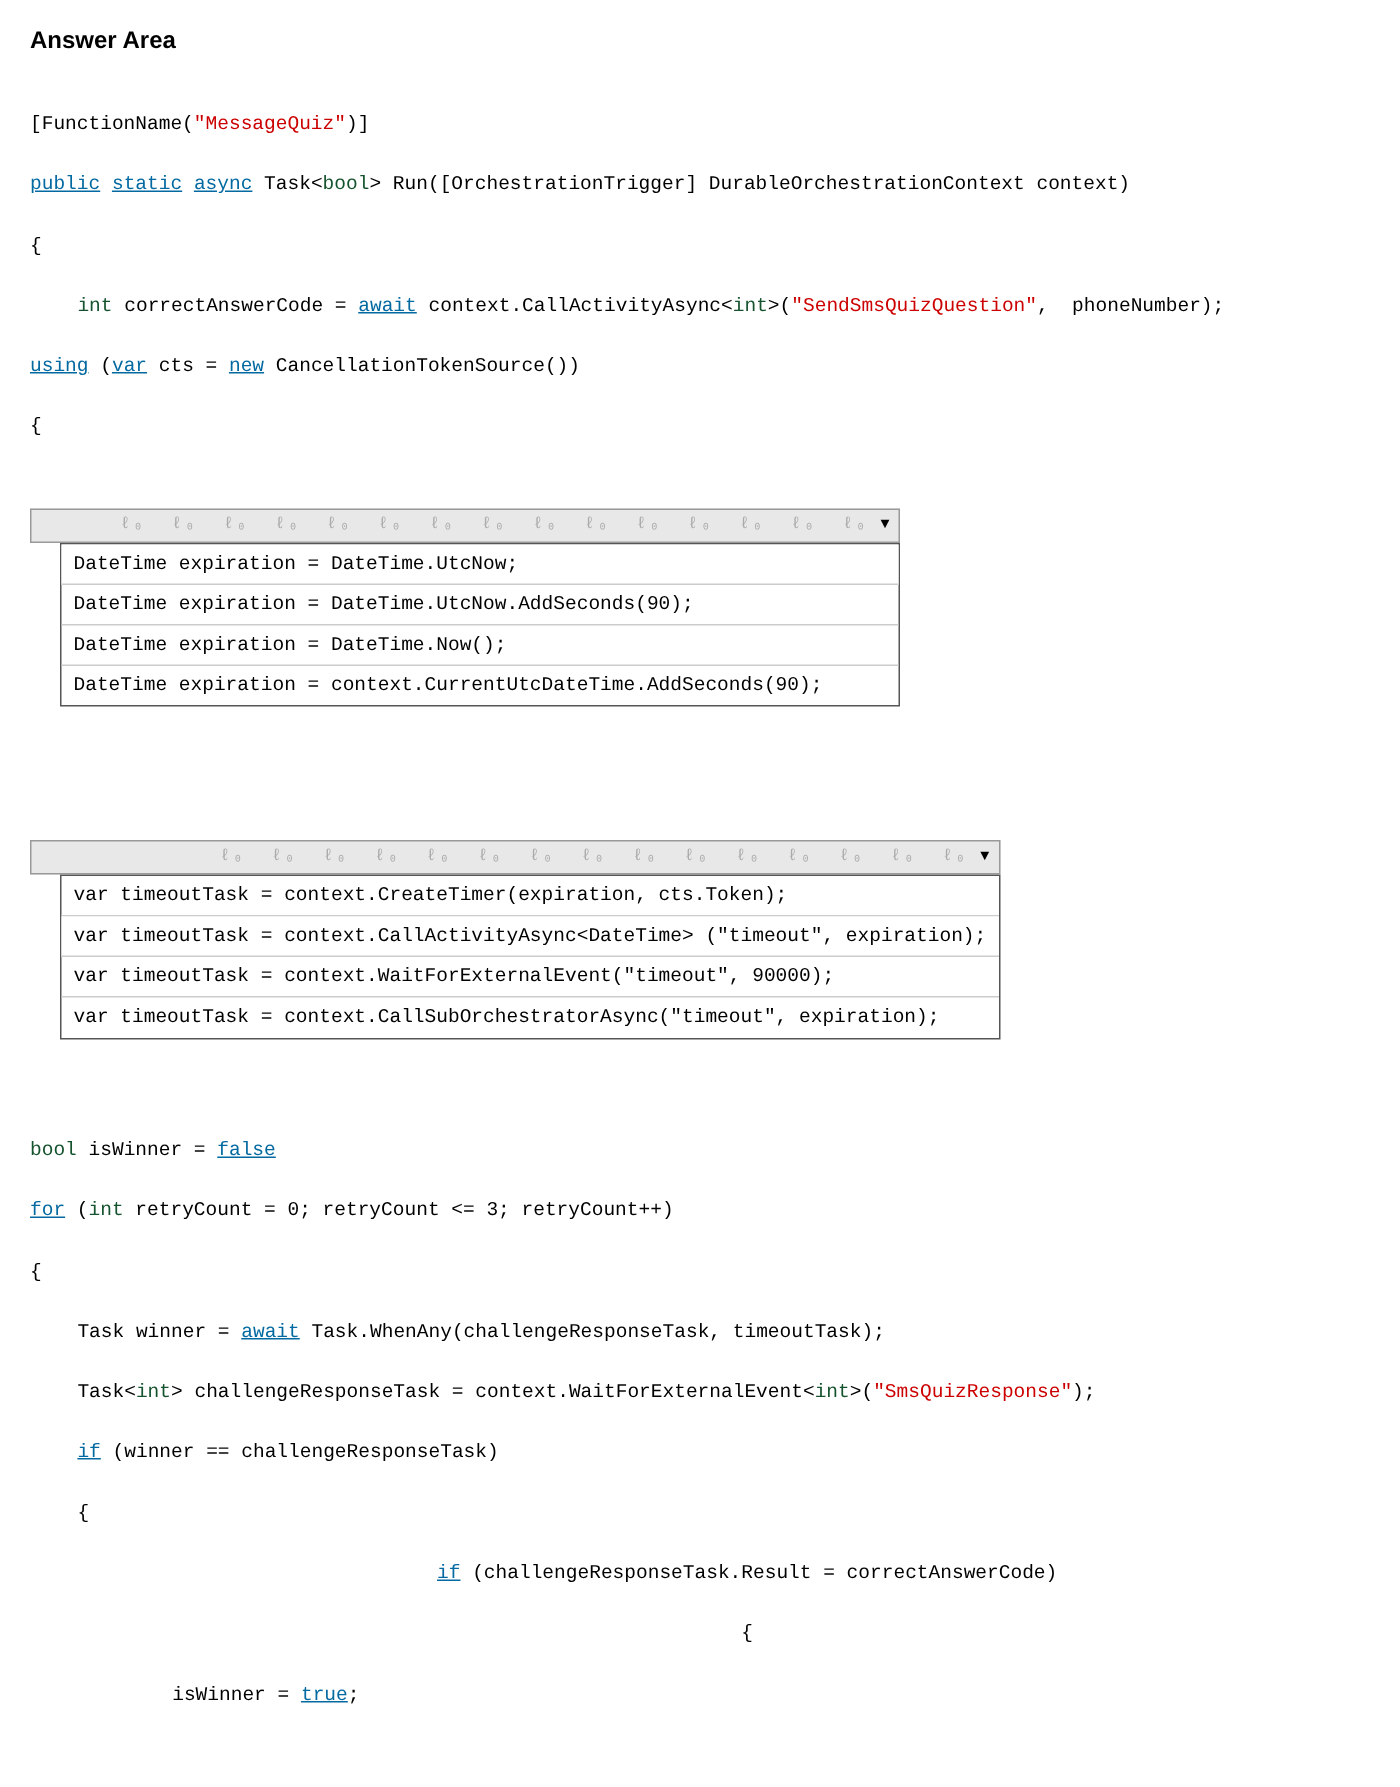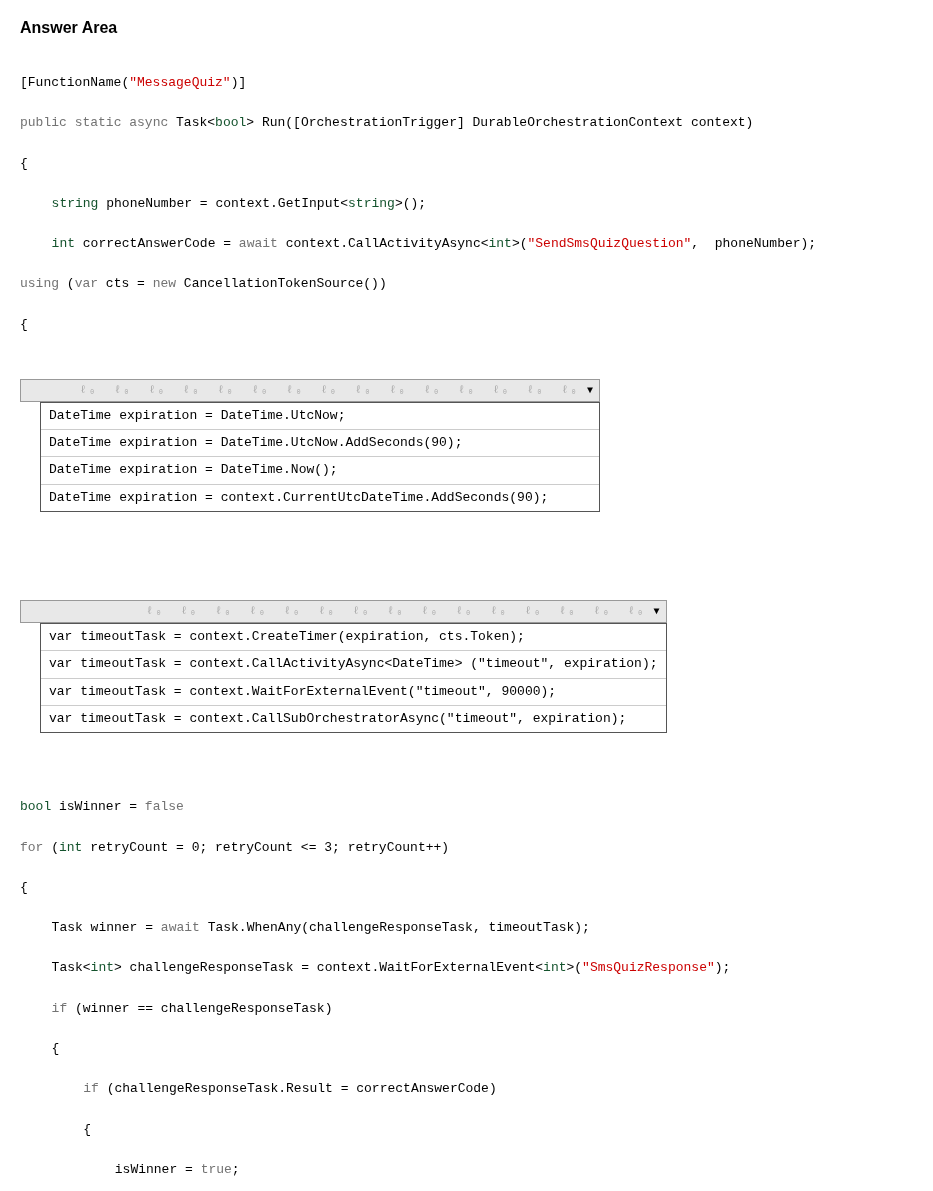--- a/index.html
+++ b/index.html
@@ -16,21 +16,21 @@
       font-size: 16px;
       font-weight: bold;
       margin-bottom: 12px;
     }
     .code-block {
       white-space: pre;
       font-family: 'Courier New', Courier, monospace;
       font-size: 13px;
       line-height: 1.55;
     }
-    .kw-blue { color: #737373; }
+    .kw-blue { color: #0369a1; text-decoration: underline; }
     .kw-cyan { color: #14532d; }
     .str-red { color: #cc0000; }
 
     
     .dropdown-container {
       margin: 4px 0 4px 0;
       position: relative;
       display: inline-block;
       min-width: 560px;
     }
@@ -68,38 +68,37 @@
       cursor: pointer;
     }
     .dropdown-option:last-child {
       border-bottom: none;
     }
     .dropdown-option.selected {
       background: #fff;
     }
 
     .indent1 { margin-left: 16px; }
-    .indent2 { margin-left: 32px; }
+    .indent2 { margin-left: 32px; text-align: center; }
     .indent3 { margin-left: 48px; }
 
     .line { display: block; }
   </style>
 </head>
 <body>
 
 <h2>Answer Area</h2>
 
 <div>
 
   
   <div class="code-block">
 <span class="line">[FunctionName(<span class="str-red">"MessageQuiz"</span>)]</span>
 <span class="line"><span class="kw-blue">public</span> <span class="kw-blue">static</span> <span class="kw-blue">async</span> Task&lt;<span class="kw-cyan">bool</span>&gt; Run([OrchestrationTrigger] DurableOrchestrationContext context)</span>
 <span class="line">{</span>
-<span class="line indent1">  <span class="kw-cyan">string</span> phoneNumber = context.GetInput&lt;<span class="kw-cyan">string</span>&gt;();</span>
 <span class="line indent1">  <span class="kw-cyan">int</span> correctAnswerCode = <span class="kw-blue">await</span> context.CallActivityAsync&lt;<span class="kw-cyan">int</span>&gt;(<span class="str-red">"SendSmsQuizQuestion"</span>,  phoneNumber);</span>
 <span class="line"><span class="kw-blue">using</span> (<span class="kw-blue">var</span> cts = <span class="kw-blue">new</span> CancellationTokenSource())</span>
 <span class="line">{</span>
   </div>
 
   
   <div class="dropdown-container">
     <div class="dropdown-header">
       <span class="pattern">ℓ₀ &nbsp;ℓ₀ &nbsp;ℓ₀ &nbsp;ℓ₀ &nbsp;ℓ₀ &nbsp;ℓ₀ &nbsp;ℓ₀ &nbsp;ℓ₀ &nbsp;ℓ₀ &nbsp;ℓ₀ &nbsp;ℓ₀ &nbsp;ℓ₀ &nbsp;ℓ₀ &nbsp;ℓ₀ &nbsp;ℓ₀</span>
       <span class="dropdown-arrow">▼</span>

